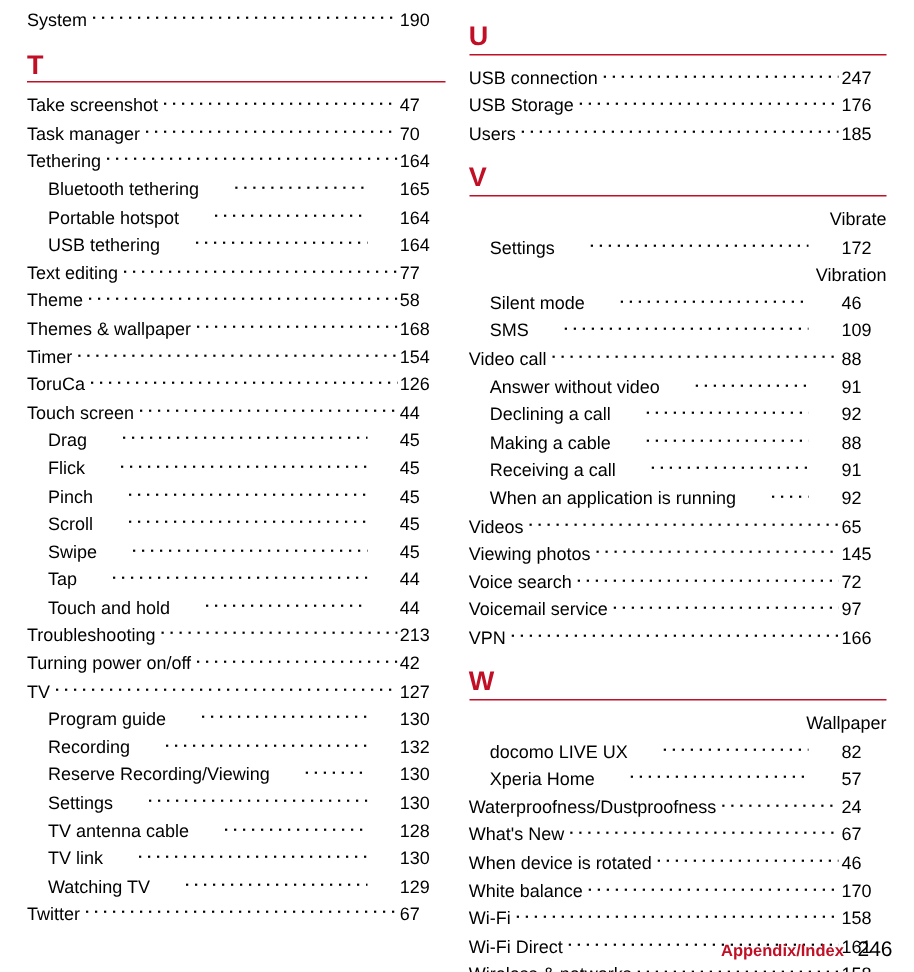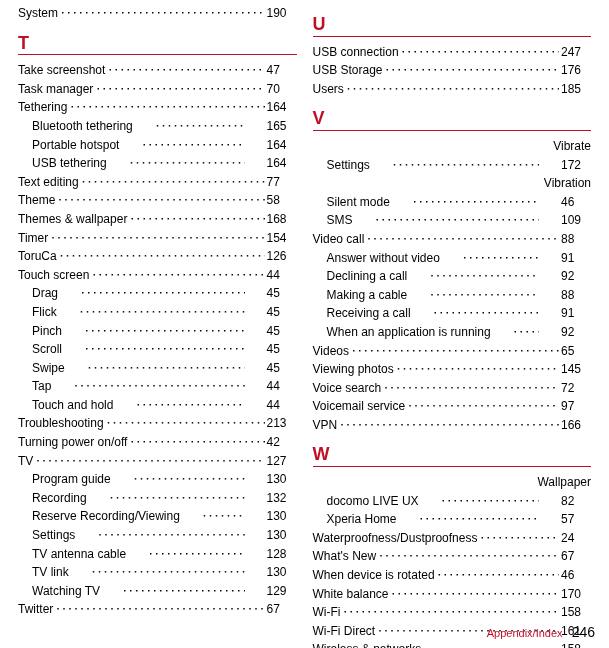--- a/index.html
+++ b/index.html
@@ -71,21 +71,21 @@
     text-align: right;
   }
   .footer {
     position: absolute;
     bottom: 8px;
     right: 14px;
     font-size: 11px;
   }
   .footer .apx {
     color: #c10f26;
-    font-weight: normal;
+    font-weight: bold;
     margin-right: 6px;
   }
   .footer .pgnum {
     font-size: 14px;
   }
 </style>
 </head>
 <body>
 
 <div class="page">

